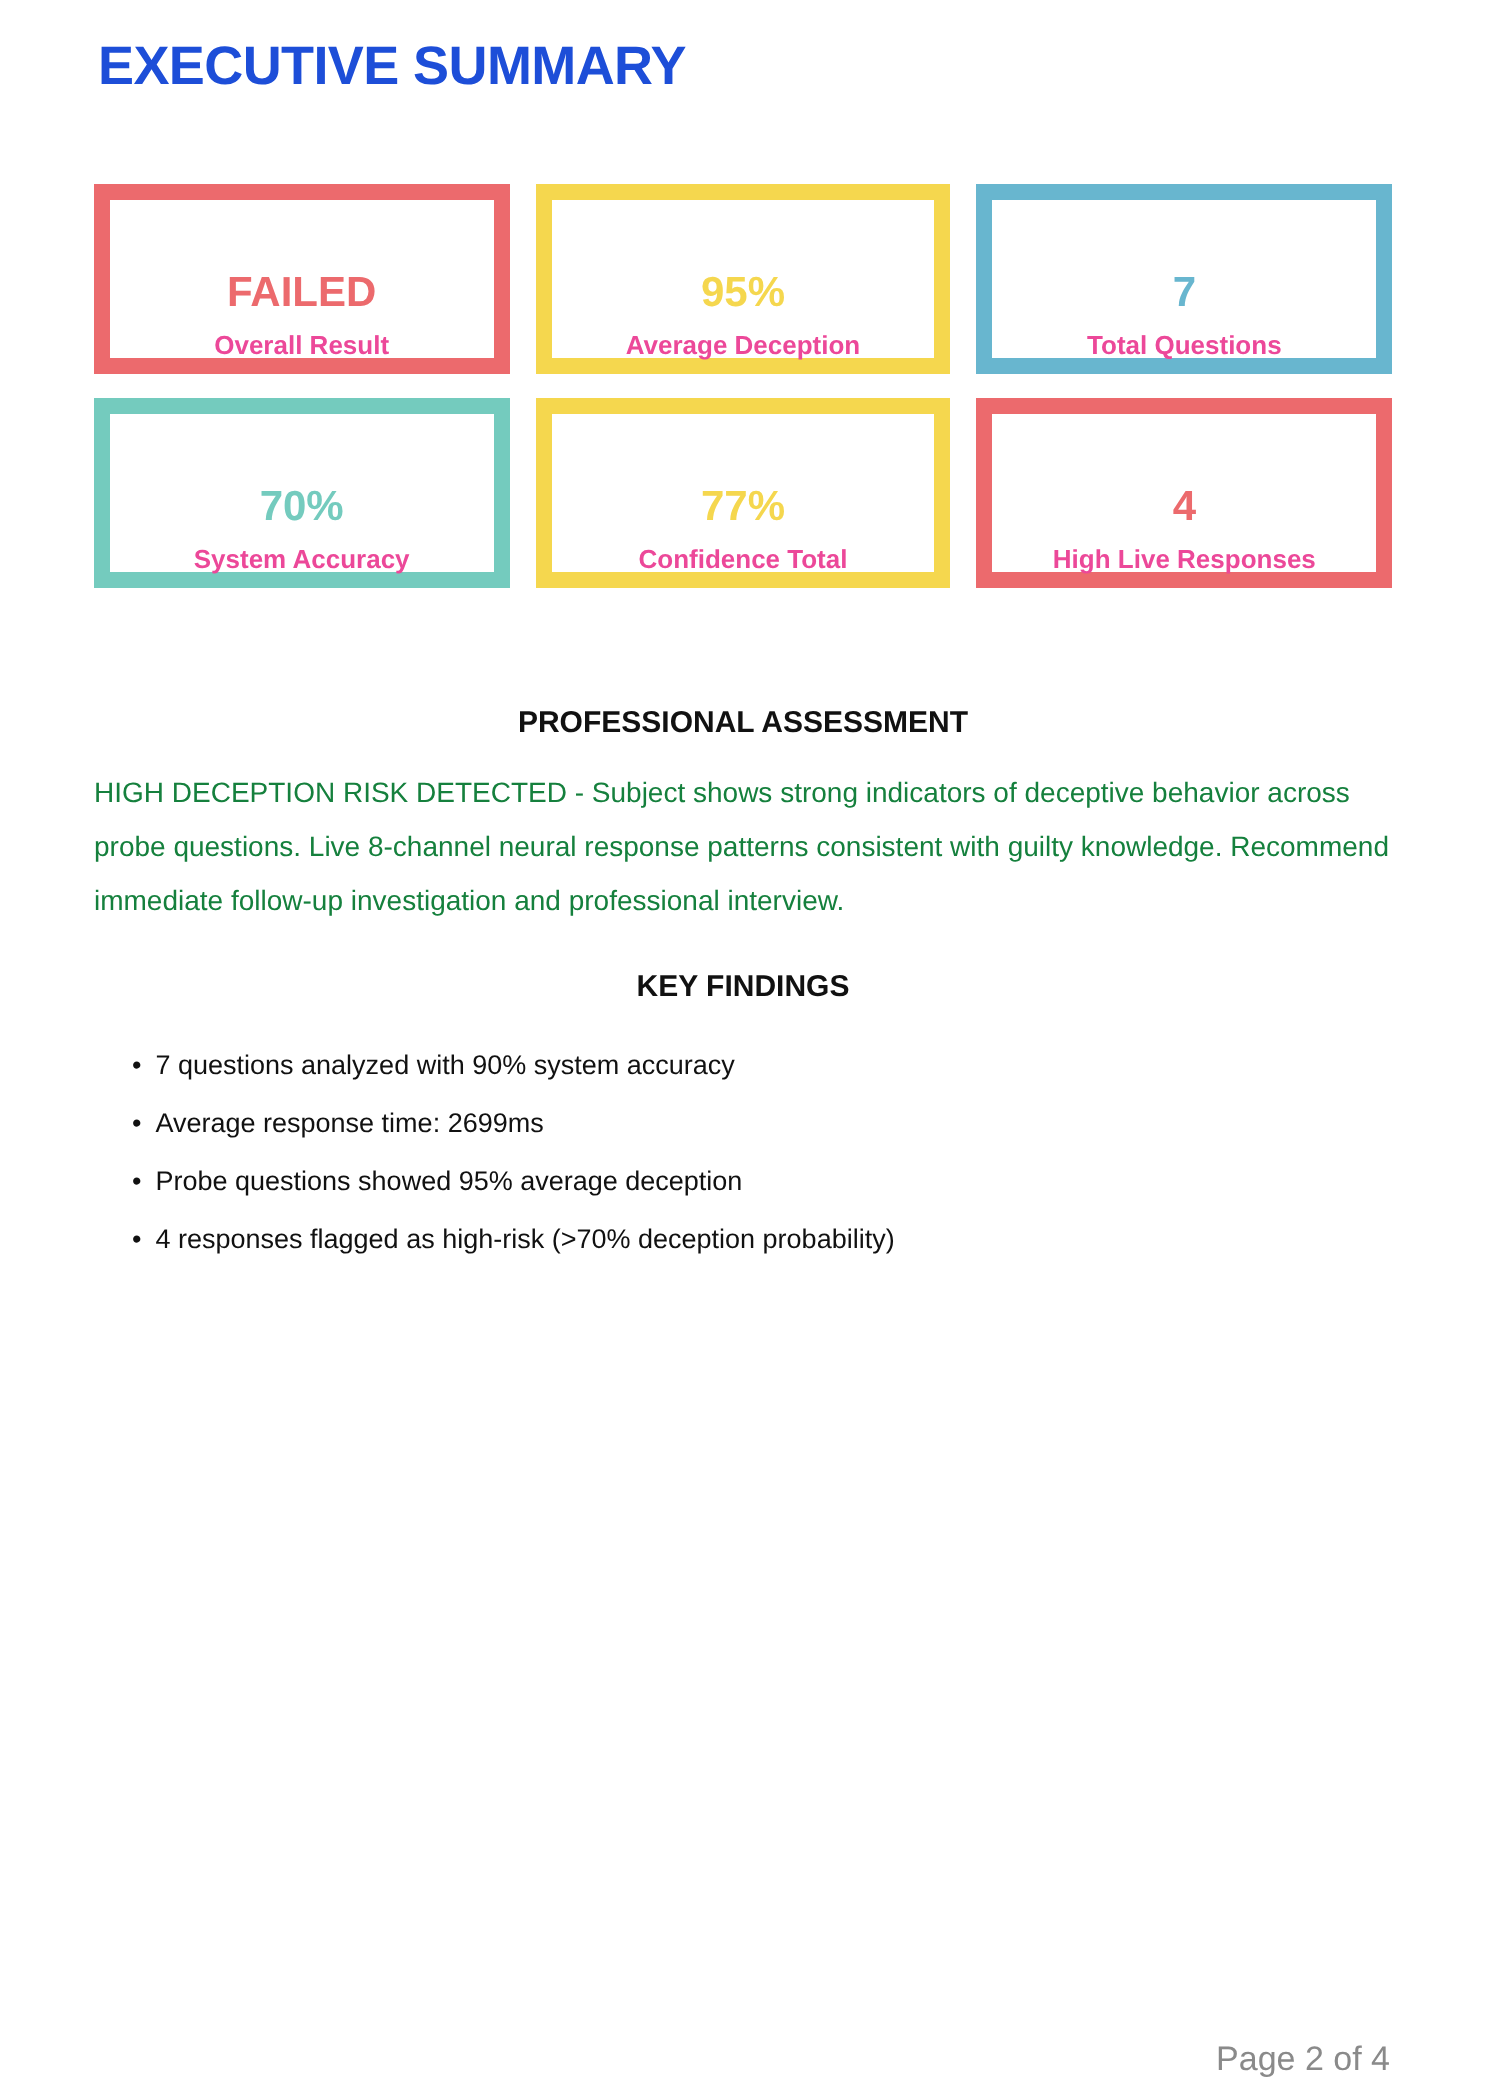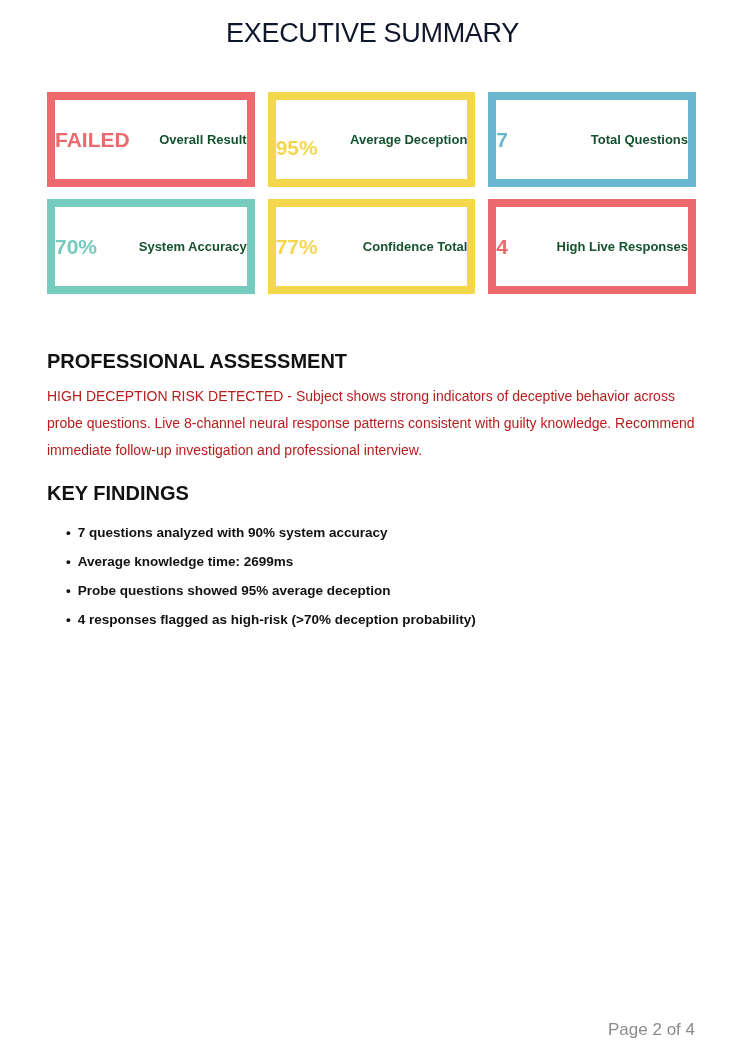--- a/index.html
+++ b/index.html
@@ -8,74 +8,74 @@
     font-family: "Liberation Sans", sans-serif;
     color: #111;
     position: relative;
     overflow: hidden;
   }
   .page { position: relative; width: 743px; height: 1044px; background: #fff; }
   .content { padding: 0 47px; }
 
   .doc-title {
     font-size: 27px;
-    font-weight: normal;
+    font-weight: bold;
     letter-spacing: -0.3px;
-    color: #0f172a;
+    color: #1d4ed8;
     margin: 18px 0 0 2px;
     line-height: 31px;
-    text-align: center;
   }
 
   .stats-grid {
     margin-top: 43px;
     display: grid;
     grid-template-columns: repeat(3, 1fr);
     column-gap: 13px;
     row-gap: 12px;
   }
   .stat-card {
     box-sizing: border-box;
     height: 95px;
     border: 8px solid #c2410c;
     background: #fff;
     display: flex;
-    flex-direction: row;
+    flex-direction: column;
     align-items: center;
-    justify-content: space-between;
+    justify-content: flex-end;
     gap: 9px;
     text-align: center;
   }
   .stat-value { font-size: 21px; font-weight: bold; line-height: 1; }
-  .stat-label { font-size: 13px; font-weight: bold; color: #14532d; line-height: 1; }
+  .stat-label { font-size: 13px; font-weight: bold; color: #ec4899; line-height: 1; }
 
   .section { margin-top: 56px; }
   .section-heading {
-    font-size: 20px;
+    font-size: 15px;
     font-weight: bold;
     color: #111;
     margin: 0;
     line-height: 23px;
+    text-align: center;
   }
   .assessment-body {
     margin: 10px 0 0 0;
     font-size: 14px;
     line-height: 27px;
-    color: #b91c1c;
+    color: #15803d;
   }
 
   .findings-section { margin-top: 18px; }
   .findings-list {
     list-style: none;
     margin: 13px 0 0 0;
     padding: 0 0 0 19px;
   }
   .findings-list li {
     font-size: 13.5px;
-    font-weight: bold;
+    font-weight: normal;
     color: #111;
     line-height: 29px;
     white-space: nowrap;
   }
   .bullet { margin-right: 7px; }
 
   .page-footer {
     position: absolute;
     top: 1002px;
     right: 48px;
@@ -123,21 +123,21 @@
       <p class="assessment-body">HIGH DECEPTION RISK DETECTED - Subject shows strong indicators of deceptive behavior across probe questions. Live 8-channel neural response patterns consistent with guilty knowledge. Recommend immediate follow-up investigation and professional interview.</p>
     </div>
 
     <div class="section findings-section">
       <h2 class="section-heading">KEY FINDINGS</h2>
       <ul class="findings-list">
         <li>
           <span class="bullet">•</span><span>7 questions analyzed with 90% system accuracy</span>
         </li>
         <li>
-          <span class="bullet">•</span><span>Average knowledge time: 2699ms</span>
+          <span class="bullet">•</span><span>Average response time: 2699ms</span>
         </li>
         <li>
           <span class="bullet">•</span><span>Probe questions showed 95% average deception</span>
         </li>
         <li>
           <span class="bullet">•</span><span>4 responses flagged as high-risk (&gt;70% deception probability)</span>
         </li>
       </ul>
     </div>
 

